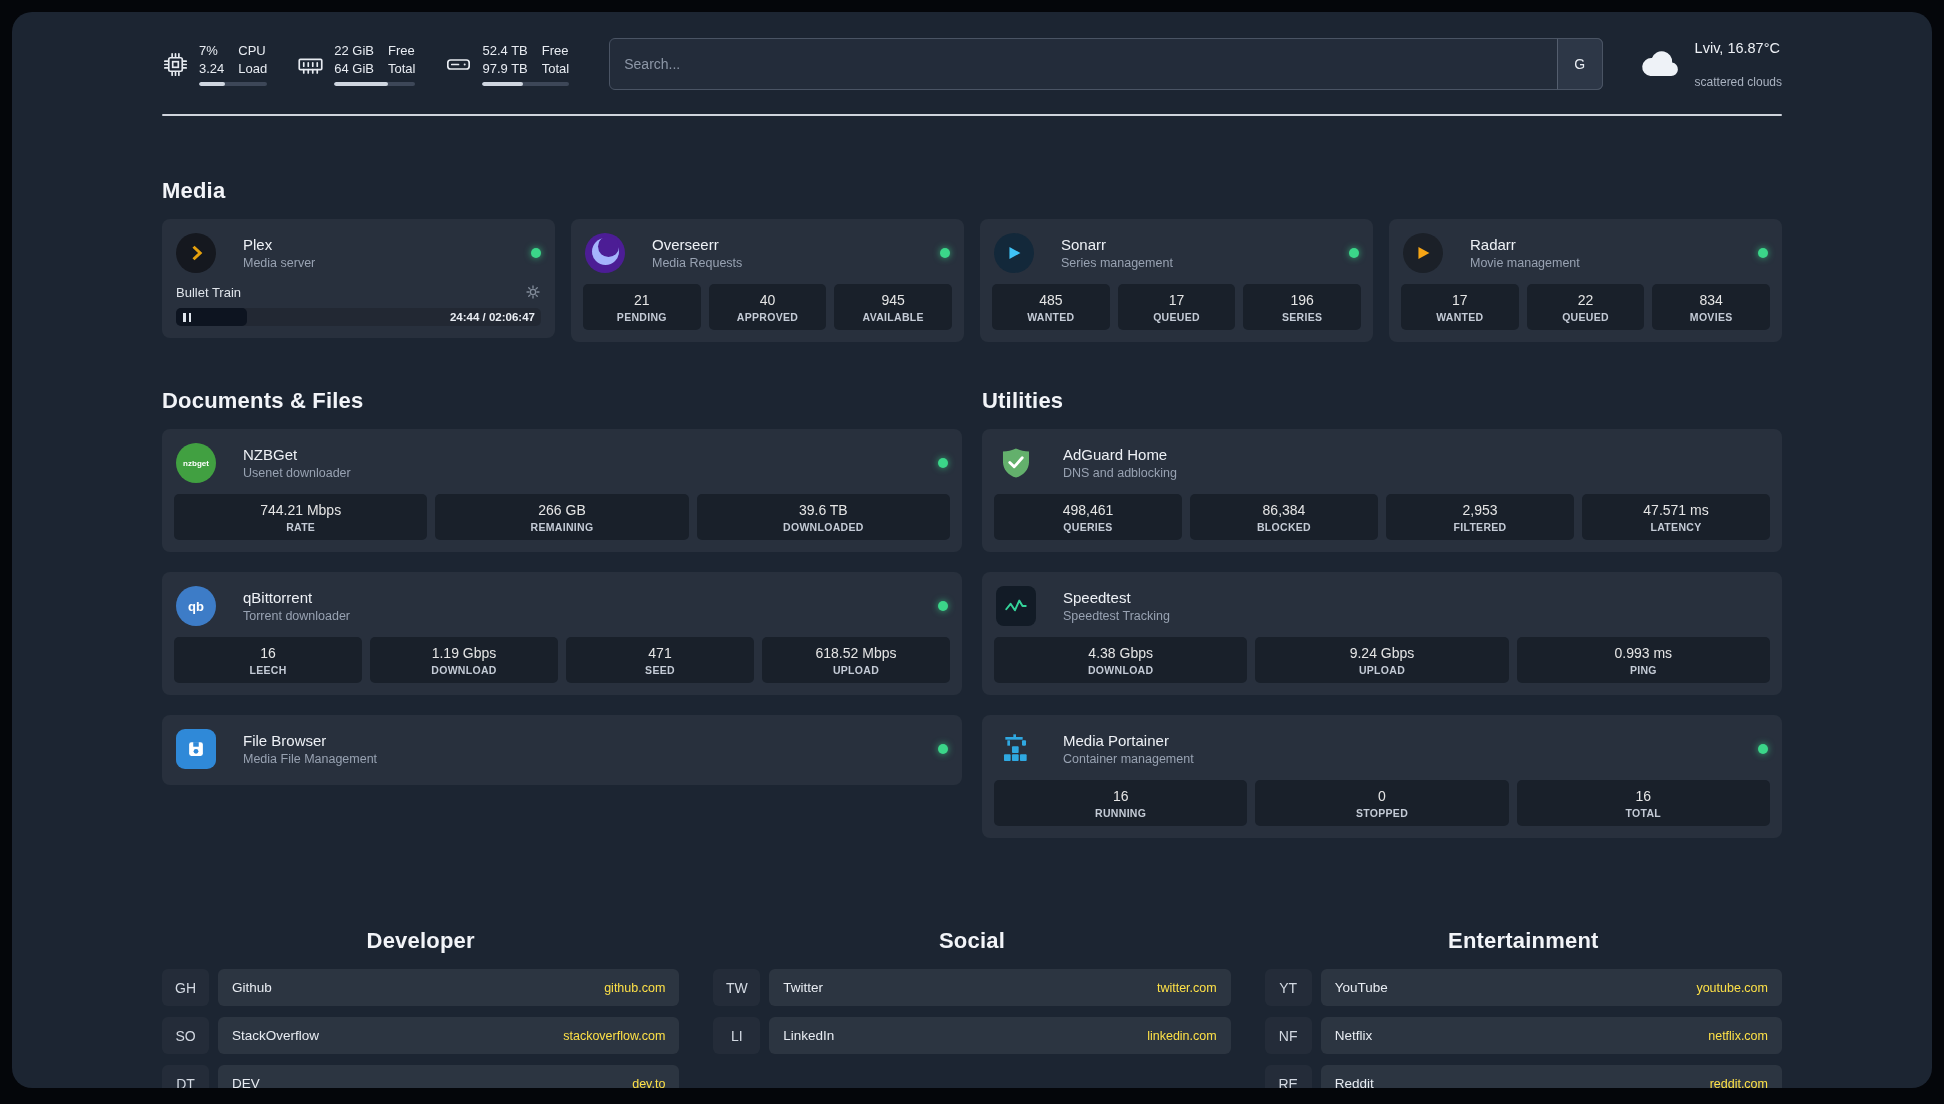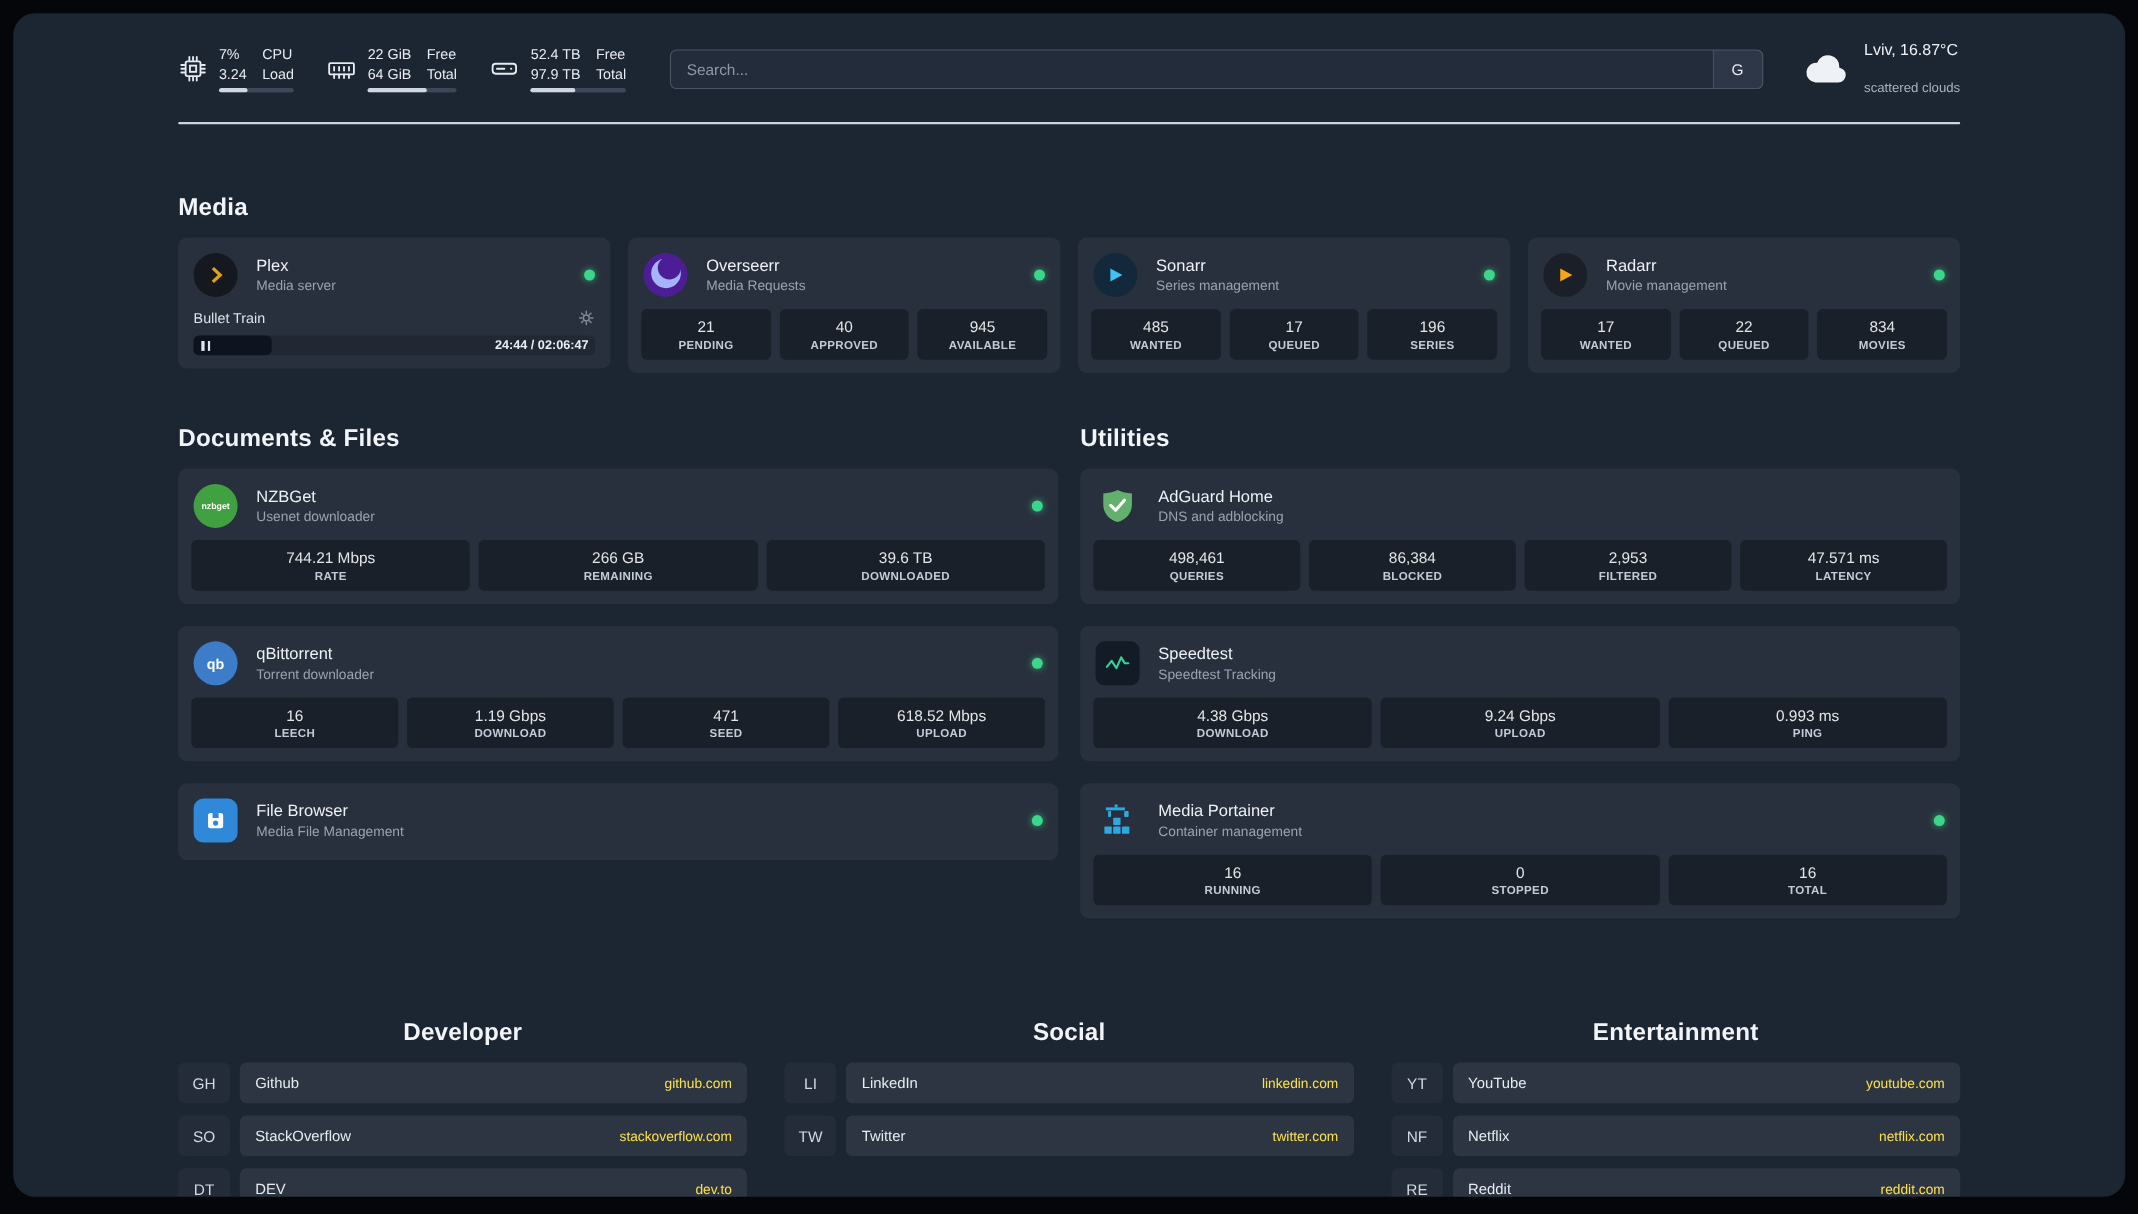--- a/index.html
+++ b/index.html
@@ -11,40 +11,40 @@
   .topbar { display:flex; align-items:center; }
   .hw-group { display:flex; gap:30px; }
   .hw { display:flex; gap:10px; align-items:center; }
   .hw-icon { width:27px; height:27px; flex:none; }
   .hw-body { display:flex; flex-direction:column; }
   .hw-rows { display:grid; grid-template-columns:auto auto; column-gap:14px; font-size:13px; color:#e8ecf2; line-height:1.35; }
   .hw-col { display:flex; flex-direction:column; }
   .hw-bar { height:4px; background:#3d4758; border-radius:2px; margin-top:4px; overflow:hidden; }
   .hw-fill { height:100%; background:#cfd6e0; border-radius:2px; }
 
-  .searchwrap { flex:1; margin:0 34px 0 40px; position:relative; height:36px; }
+  .searchwrap { flex:1; margin:0 34px 0 40px; position:relative; height:52px; }
   .search-input { width:100%; height:100%; background:#232c3a; border:1px solid #4a5464; border-radius:6px; padding:0 58px 0 14px; color:#e5e9f0; font-size:14px; outline:none; font-family:inherit; }
   .search-input::placeholder { color:#8d97a7; }
   .search-provider { position:absolute; right:0; top:0; height:100%; width:46px; background:#2d3747; border:1px solid #4a5464; border-left:1px solid #545e6e; border-radius:0 6px 6px 0; color:#e8ecf2; font-size:14px; cursor:pointer; font-family:inherit; }
 
   .weather { display:flex; align-items:center; gap:12px; }
   .weather-icon { width:46px; height:32px; flex:none; }
   .weather-loc { font-size:14.5px; color:#eef1f6; }
   .weather-cond { font-size:12px; color:#a9b2c0; margin-top:19px; }
 
   .divider { border:none; height:2px; background:#dee3ea; opacity:.92; margin-top:24px; border-radius:1px; }
 
   
   .sec-title { font-size:22px; font-weight:600; color:#f2f4f8; margin-bottom:15px; letter-spacing:.2px; }
   .media-section { margin-top:62px; }
   .grid4 { display:grid; grid-template-columns:repeat(4,1fr); gap:16px; align-items:start; }
   .cols2 { display:grid; grid-template-columns:1fr 1fr; gap:20px; margin-top:46px; align-items:start; }
   .card { background:rgba(255,255,255,0.055); border-radius:8px; padding:10px 12px 12px; }
   .stack > .card { margin-bottom:20px; }
-  .card-head { display:flex; align-items:center; gap:17px; padding:4px 2px 11px; }
+  .card-head { display:flex; align-items:center; gap:27px; padding:4px 2px 11px; }
   .card-head.no-stats { padding-bottom:4px; }
   .app-icon { width:40px; height:40px; border-radius:50%; display:flex; align-items:center; justify-content:center; flex:none; overflow:hidden; position:relative; }
   .app-name { font-size:15px; font-weight:500; color:#eef1f6; }
   .app-desc { font-size:12.5px; color:#98a2b2; margin-top:3px; }
   .status-dot { margin-left:auto; width:10px; height:10px; border-radius:50%; background:#3bd689; box-shadow:0 0 7px rgba(59,214,137,.75); flex:none; }
   .stats { display:flex; gap:8px; }
   .stat { flex:1; background:rgba(10,15,24,0.5); border-radius:5px; padding:8px 4px 7px; text-align:center; }
   .stat-value { font-size:14px; color:#e5e5e5; }
   .stat-label { font-size:10.5px; font-weight:700; color:#c4cbd6; margin-top:3px; letter-spacing:.3px; }
 
@@ -510,33 +510,33 @@
         <a class="bm-link">
           <span class="bm-name">DEV</span>
           <span class="bm-url">dev.to</span>
         </a>
       </div>
     </div>
 
     <div>
       <h2 class="sec-title">Social</h2>
       <div class="bm-row">
+        <div class="bm-abbr">TW</div>
+        <a class="bm-link">
+          <span class="bm-name">Twitter</span>
+          <span class="bm-url">twitter.com</span>
+        </a>
+      </div>
+      <div class="bm-row">
         <div class="bm-abbr">LI</div>
         <a class="bm-link">
           <span class="bm-name">LinkedIn</span>
           <span class="bm-url">linkedin.com</span>
         </a>
       </div>
-      <div class="bm-row">
-        <div class="bm-abbr">TW</div>
-        <a class="bm-link">
-          <span class="bm-name">Twitter</span>
-          <span class="bm-url">twitter.com</span>
-        </a>
-      </div>
     </div>
 
     <div>
       <h2 class="sec-title">Entertainment</h2>
       <div class="bm-row">
         <div class="bm-abbr">YT</div>
         <a class="bm-link">
           <span class="bm-name">YouTube</span>
           <span class="bm-url">youtube.com</span>
         </a>

